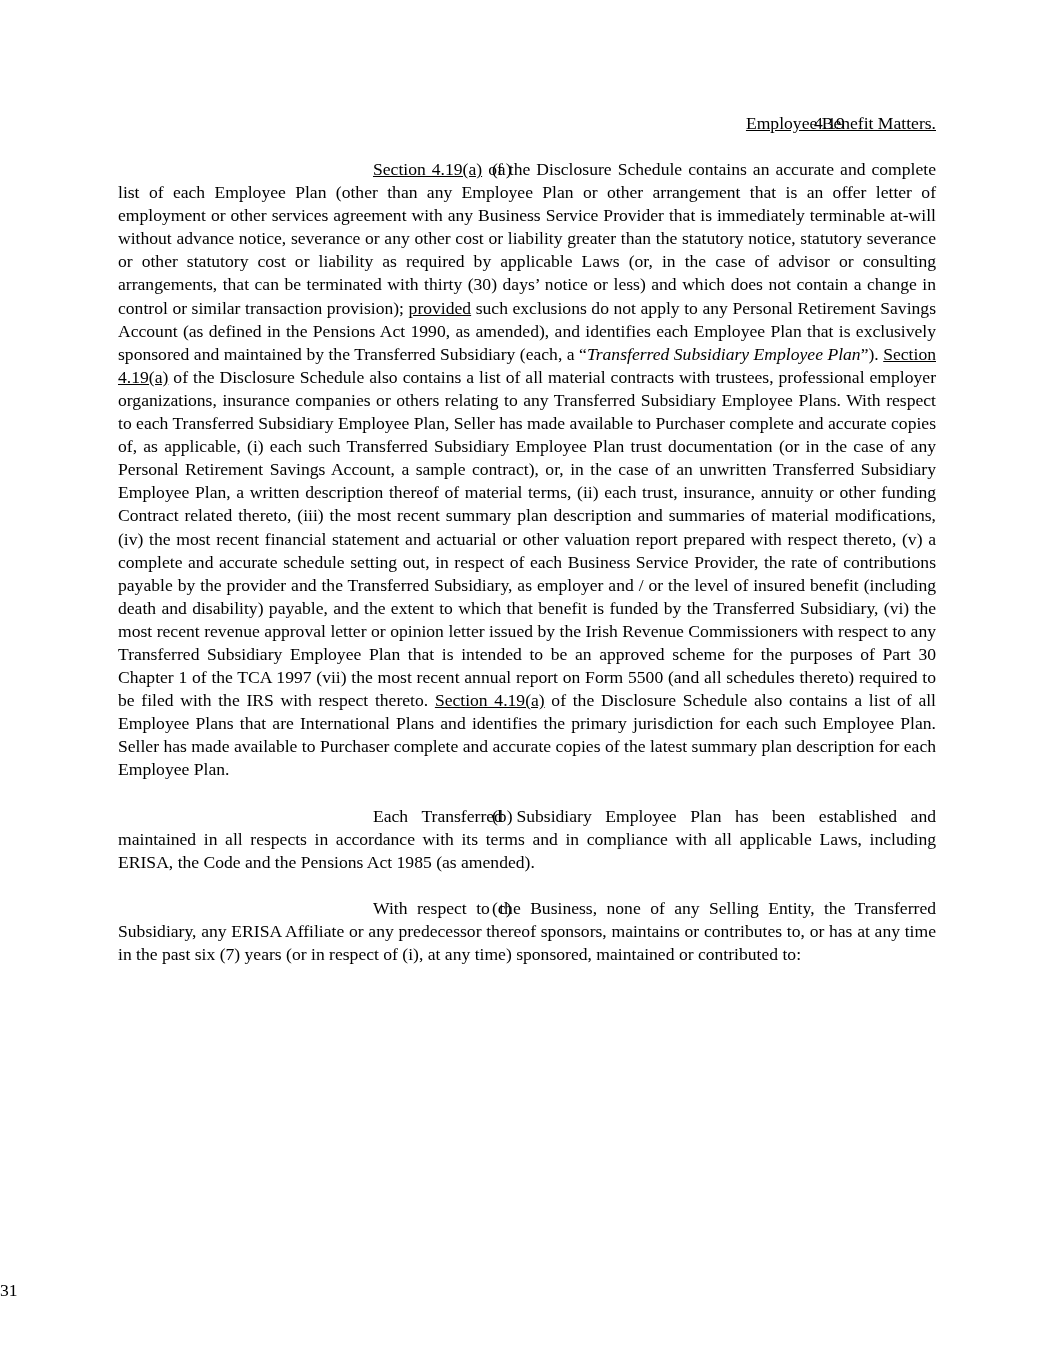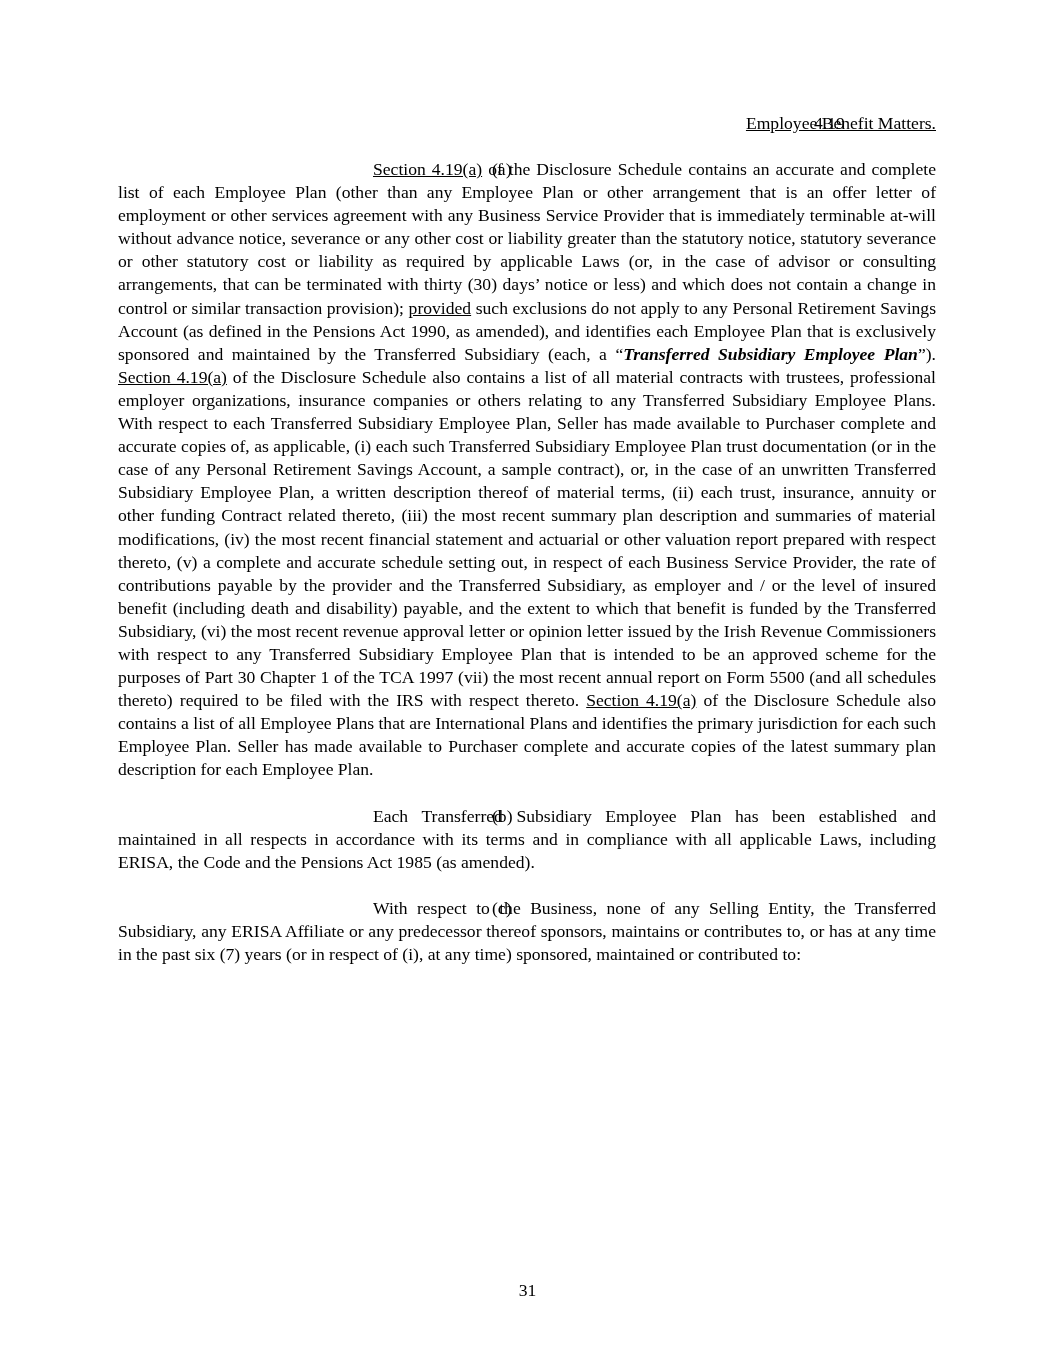--- a/index.html
+++ b/index.html
@@ -32,21 +32,21 @@
     line-height: 23px;
     margin: 0 0 23px 0;
     text-indent: 130px;
     text-align: right;
   }
   .section-heading .sec-num {
     display: inline-block;
     width: 62px;
   }
   .u { text-decoration: underline; }
-  .bi { font-weight: bold; font-style: italic; }
+  .bi { font-weight: normal; font-style: italic; }
 
   
   p.body-para {
     font-size: 17.6px;
     line-height: 23.1px;
     margin: 0 0 23px 0;
     text-align: justify;
     text-indent: 187px;
     hyphens: none;
     -webkit-hyphens: none;
@@ -71,21 +71,20 @@
     display: inline-block;
     width: 68px;
   }
   p.last { margin-bottom: 0; }
 
   .page-number {
     position: absolute;
     left: 0;
     right: 0;
     top: 1280px;
-    text-align: center;
     font-size: 17.6px;
     line-height: 21px;
   }
 </style>
 </head>
 <body>
 
 <div class="page">
 
   <div class="content">

